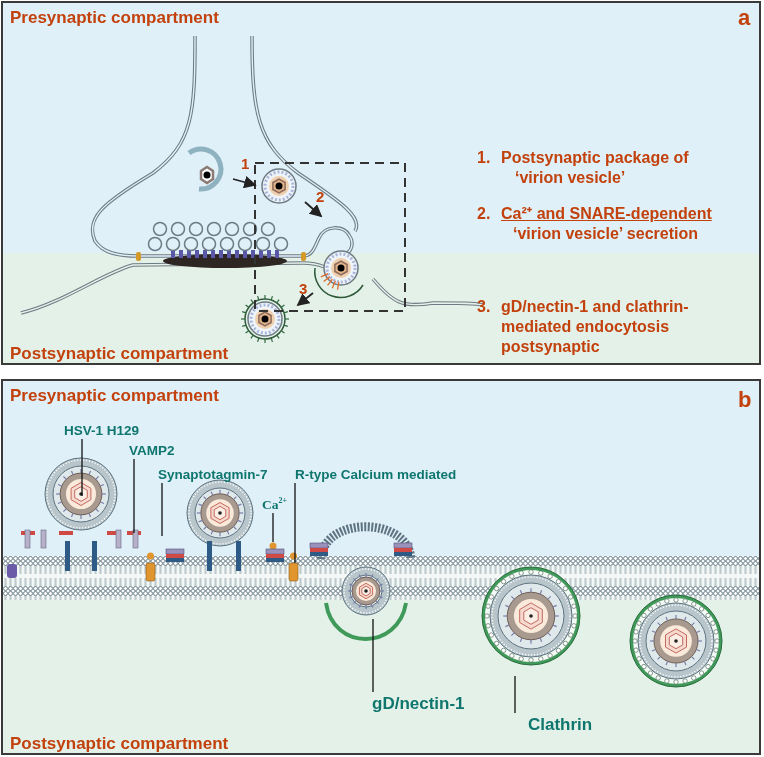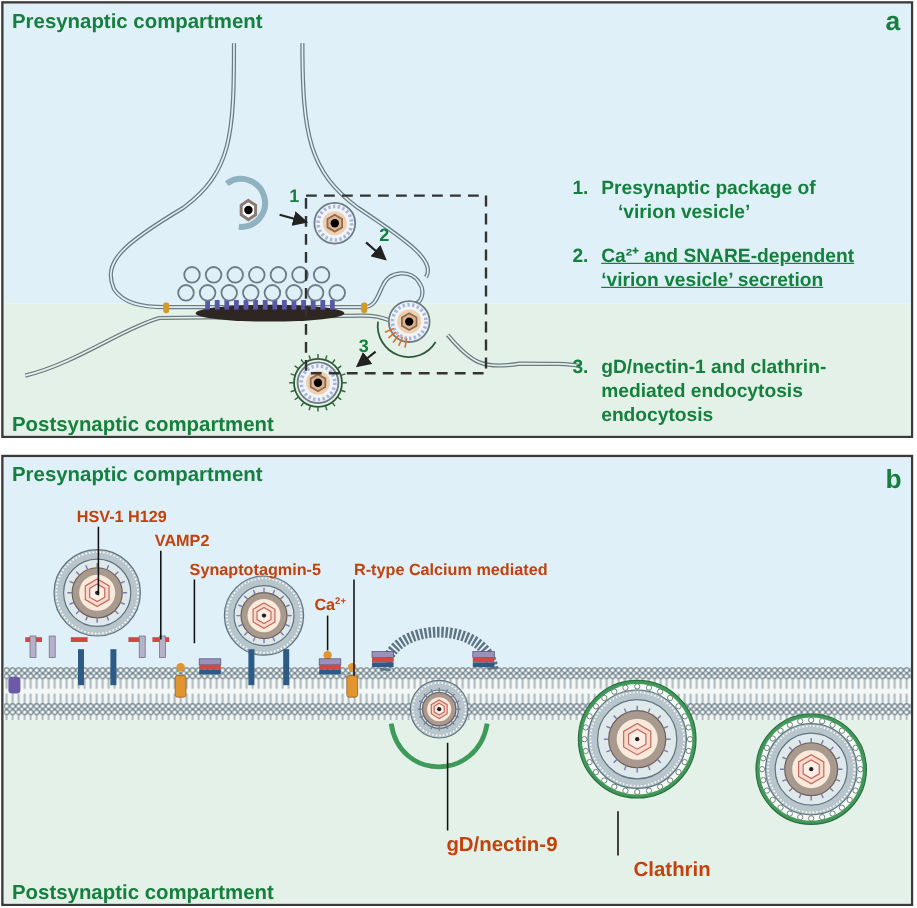--- a/index.html
+++ b/index.html
@@ -1,25 +1,25 @@
 <!DOCTYPE html>
 <html><head>
 <meta charset="utf-8">
 <style>
   html,body{margin:0;padding:0;background:#ffffff;}
   body{width:764px;height:757px;position:relative;overflow:hidden;font-family:"Liberation Sans",sans-serif;}
   .panel{position:absolute;left:1px;width:760px;border:2px solid #3a3a3a;box-sizing:border-box;overflow:hidden;}
   #panel-a{top:1px;height:364px;}
   #panel-b{top:379px;height:376px;}
   svg{position:absolute;left:0;top:0;}
-  .lbl{position:absolute;font-weight:bold;color:#15803d;white-space:nowrap;}
+  .lbl{position:absolute;font-weight:bold;color:#c2410c;white-space:nowrap;}
   .comp{font-size:17px;}
   .letter{font-size:22px;}
   .step{font-size:16px;line-height:20px;}
-  .red{color:#c2410c;}
+  .red{color:#0f766e;}
   .rl{font-size:13.5px;}
   .rl2{font-size:17px;}
   .num{font-size:15px;}
 </style>
 </head>
 <body>
 
 <div class="panel" id="panel-a">
   <svg width="760" height="364">
     <rect x="0" y="0" width="760" height="250" fill="#dff0f9"></rect>
@@ -147,33 +147,33 @@
   <div class="lbl comp" style="left:7px;top:5px;">Presynaptic compartment</div>
   <div class="lbl comp" style="left:7px;top:341px;">Postsynaptic compartment</div>
   <div class="lbl letter" style="left:735px;top:2px;">a</div>
 
   <div class="lbl num" style="left:238px;top:152px;">1</div>
   <div class="lbl num" style="left:313px;top:185px;">2</div>
   <div class="lbl num" style="left:296px;top:277px;">3</div>
 
   <div class="lbl step" style="left:474px;top:145px;">
     <span>1.</span>
-    <span style="position:absolute;left:24px;top:0;">Presynaptic  package of</span><br>
+    <span style="position:absolute;left:24px;top:0;">Postsynaptic  package of</span><br>
     <span style="position:absolute;left:38px;top:20px;">‘virion vesicle’</span>
   </div>
   <div class="lbl step" style="left:474px;top:201px;">
     <span>2.</span>
     <span style="position:absolute;left:24px;top:0;text-decoration:underline;">Ca²⁺ and SNARE-dependent</span><br>
-    <span style="position:absolute;left:24px;top:20px;text-decoration:underline;">‘virion vesicle’ secretion</span>
+    <span style="position:absolute;left:36px;top:20px;">‘virion vesicle’ secretion</span>
   </div>
   <div class="lbl step" style="left:474px;top:294px;">
     <span>3.</span>
     <span style="position:absolute;left:24px;top:0;">gD/nectin-1 and clathrin-</span><br>
     <span style="position:absolute;left:24px;top:20px;">mediated endocytosis</span>
-    <span style="position:absolute;left:24px;top:40px;">endocytosis</span>
+    <span style="position:absolute;left:24px;top:40px;">postsynaptic</span>
   </div>
 </div>
 
 <div class="panel" id="panel-b">
   <svg width="760" height="376">
     <defs>
       <pattern id="lipid" width="5" height="30" patternUnits="userSpaceOnUse">
         <rect width="5" height="30" fill="#f3f8f6"></rect>
         <circle cx="2.5" cy="2.5" r="2" fill="#fff" stroke="#5e7480" stroke-width="0.9"></circle>
         <line x1="2" y1="5" x2="2" y2="13" stroke="#8a9ca4" stroke-width="0.6"></line>
@@ -415,20 +415,20 @@
         <line x1="512" y1="295" x2="512" y2="332" stroke="#111" stroke-width="1.3"></line>
       </g>
   </svg>
 
   <div class="lbl comp" style="left:7px;top:5px;">Presynaptic compartment</div>
   <div class="lbl comp" style="left:7px;top:353px;">Postsynaptic compartment</div>
   <div class="lbl letter" style="left:735px;top:6px;">b</div>
 
   <div class="lbl red rl" style="left:61px;top:42px;">HSV-1 H129</div>
   <div class="lbl red rl" style="left:126px;top:62px;">VAMP2</div>
-  <div class="lbl red rl" style="left:155px;top:86px;">Synaptotagmin-5</div>
+  <div class="lbl red rl" style="left:155px;top:86px;">Synaptotagmin-7</div>
   <div class="lbl red rl" style="left:292px;top:86px;">R-type Calcium mediated</div>
-  <div class="lbl red rl" style="left:259px;top:115px;">
+  <div class="lbl red rl" style="left:259px;top:115px;font-family:Liberation Serif, serif;">
     <span>Ca</span><sup style="font-size:8px;">2+</sup>
   </div>
-  <div class="lbl red rl2" style="left:369px;top:313px;">gD/nectin-9</div>
+  <div class="lbl red rl2" style="left:369px;top:313px;">gD/nectin-1</div>
   <div class="lbl red rl2" style="left:525px;top:334px;">Clathrin</div>
 </div>
 
 </body></html>

